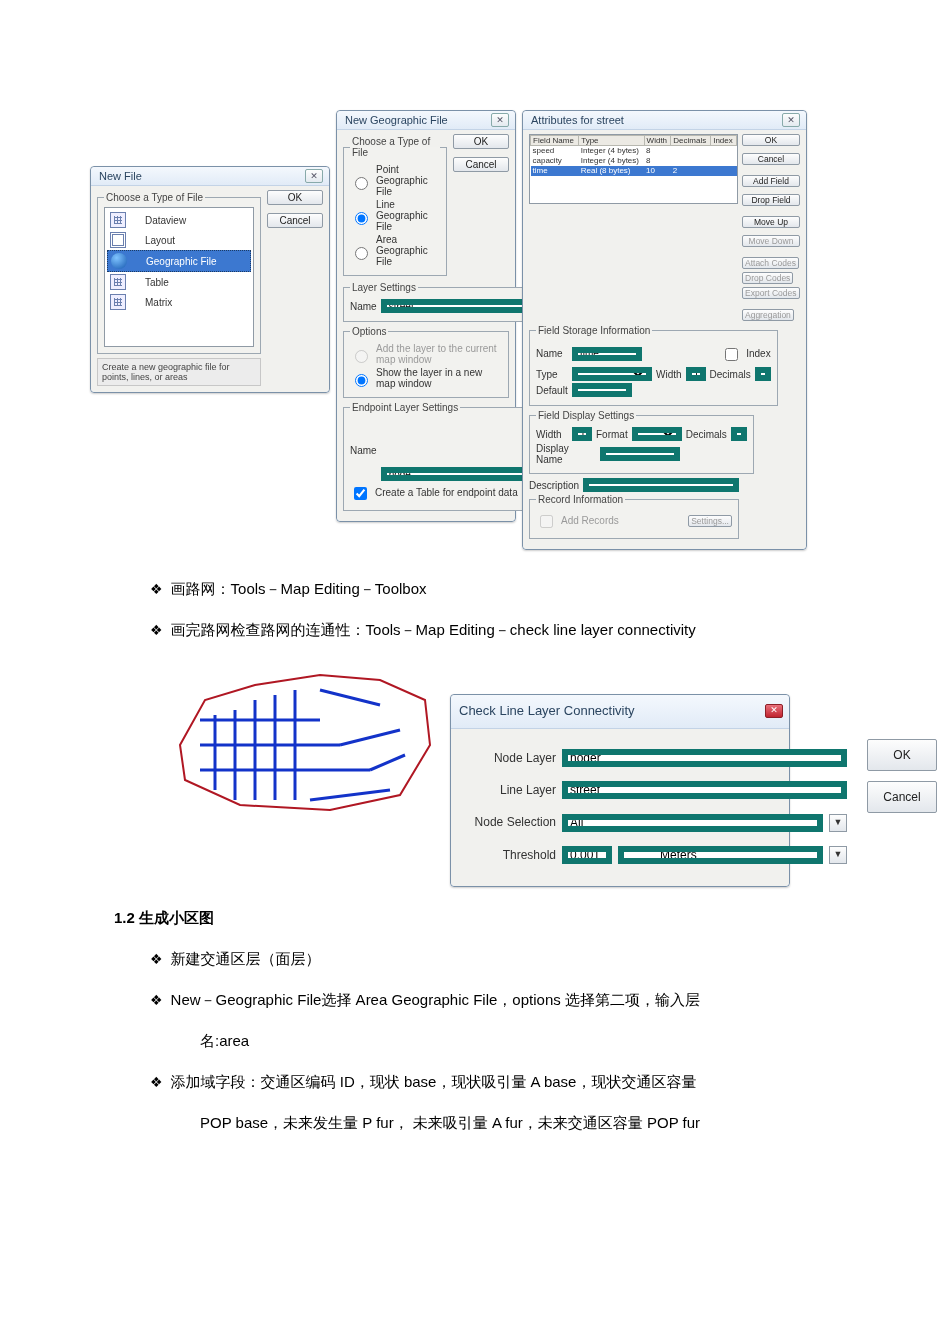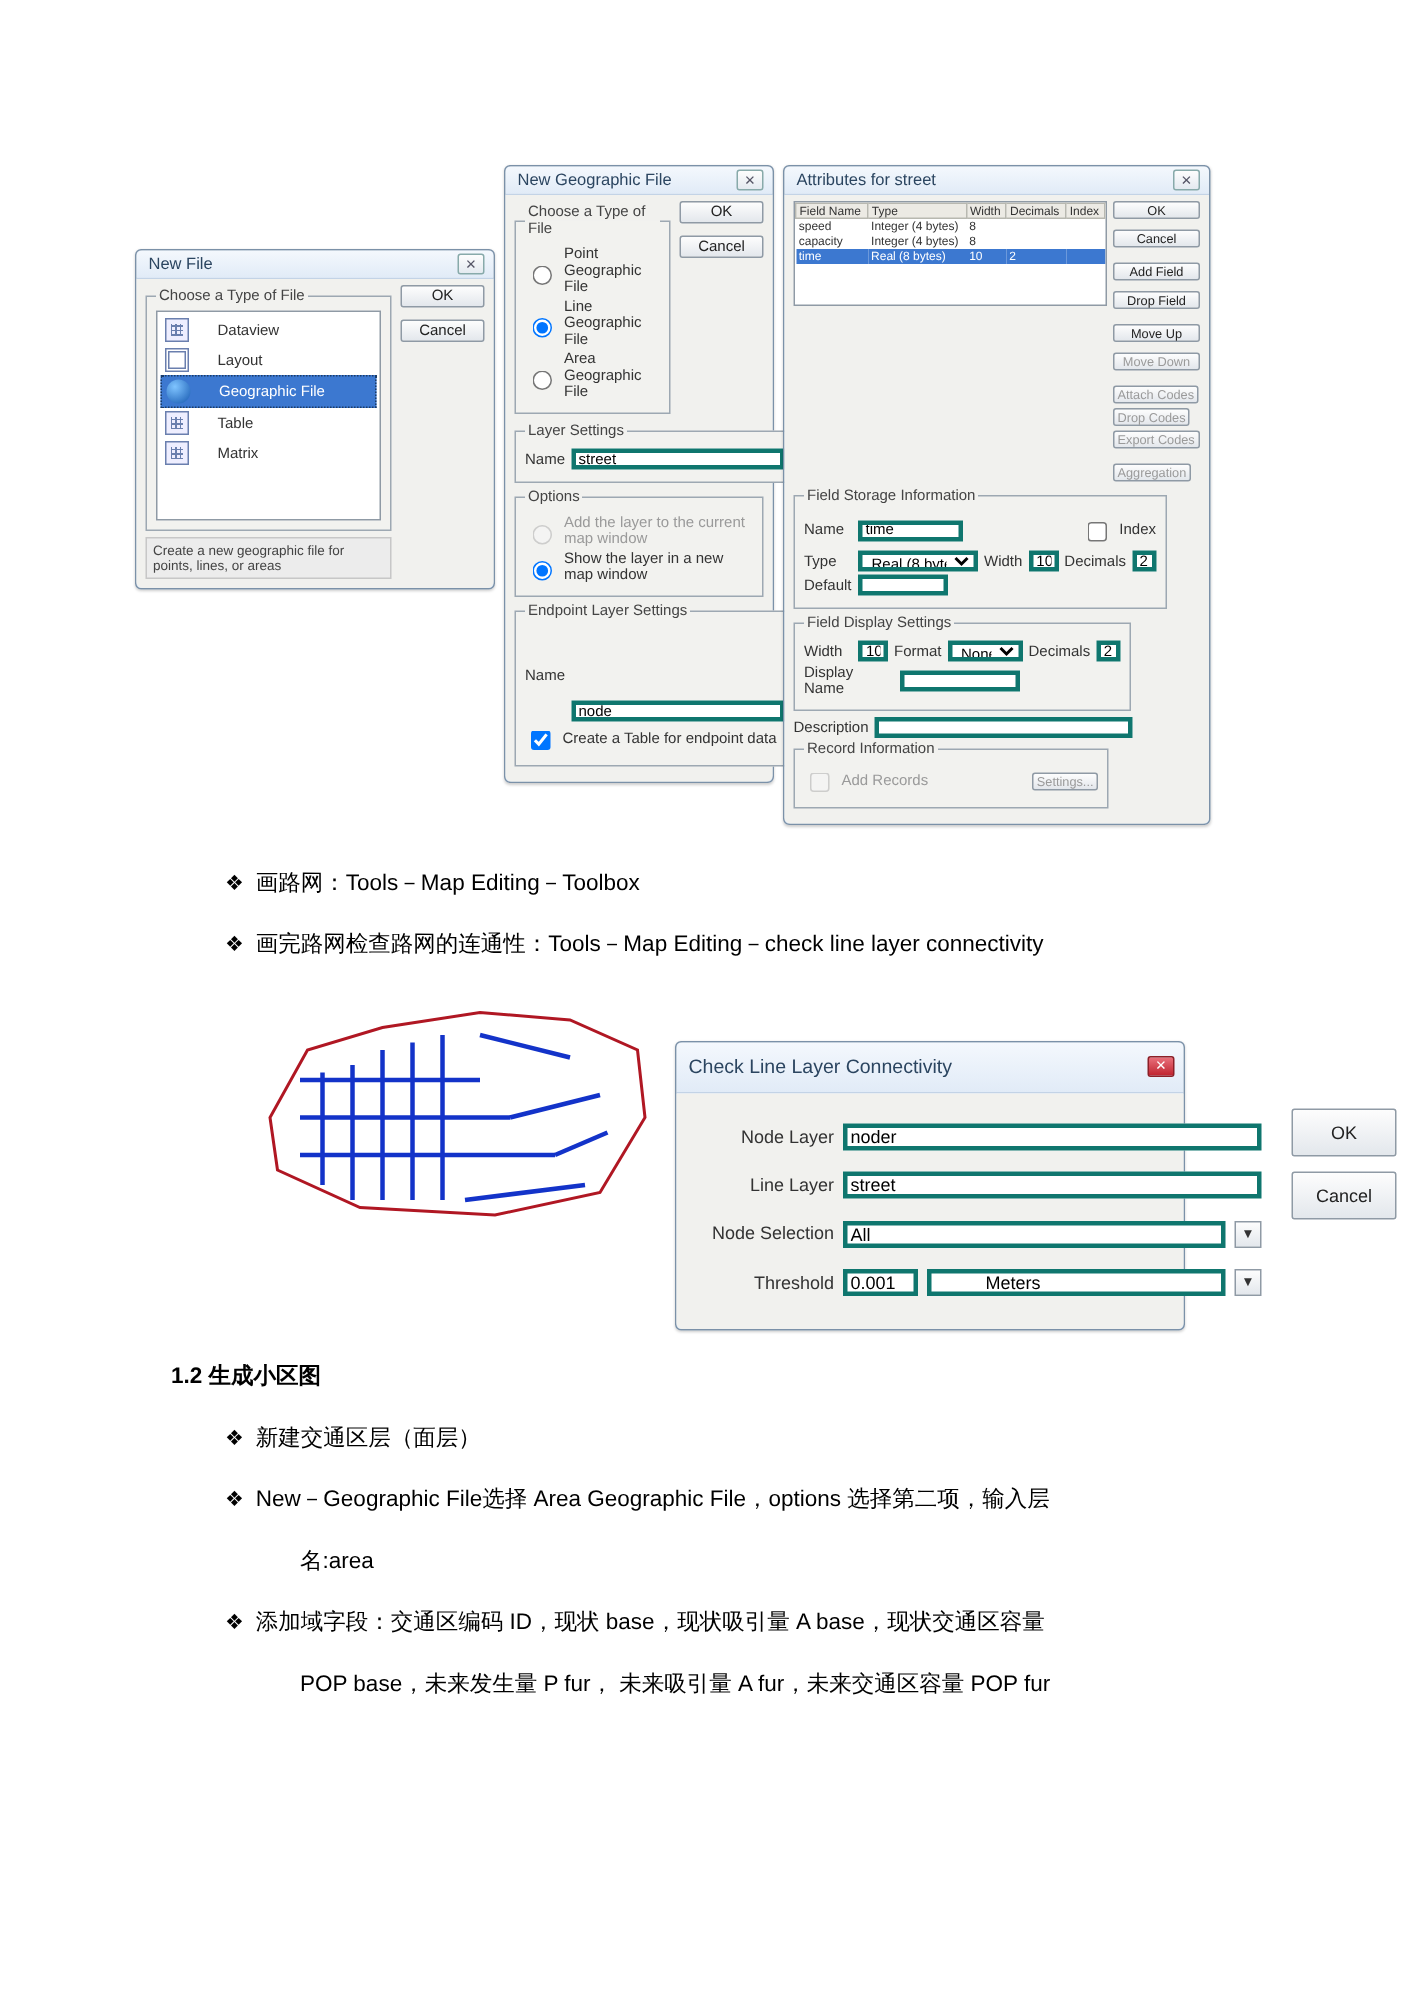--- a/index.html
+++ b/index.html
@@ -51,21 +51,21 @@
   }
   fieldset.grp > legend { font-size: 10px; padding: 0 2px; color:#444; }
   .btn {
     display:inline-block; min-width:52px; text-align:center;
     border:1px solid #8f9aa5; background:linear-gradient(#fdfdfd,#e3e7ec);
     padding:1px 6px; font-size:10px; border-radius:2px; color:#222;
   }
   .btn + .btn { margin-top:4px;}
   .col-btns { display:flex; flex-direction:column; gap:4px; align-items:stretch;}
   .txt {
-    border:3px solid #0f766e; background:#fff; height:14px; font-size:10px; padding:0 2px;
+    border:6px solid #0f766e; background:#fff; height:14px; font-size:10px; padding:0 2px;
   }
   .radio, .chk { margin-right:4px; position:relative; top:1px;}
   label.row { display:flex; align-items:center; gap:4px; margin:2px 0; font-size:10px;}
   .dim { color:#9a9a9a; }
 
   
   .d1 { width: 240px; margin-top:56px;}
   .d1 .list {
     background:#fff; border:1px solid #8f9aa5; height:140px; overflow-y:scroll; padding:2px;
   }
@@ -335,21 +335,21 @@
             <span>Format</span>
             <select class="txt" style="width:50px"><option>None</option></select>
             <span>Decimals</span>
             <input class="txt" style="width: 16px;" value="2">
           </label>
           <label class="row">
             <span style="width:60px">Display Name</span>
             <input class="txt" style="width: 80px;" value="">
           </label>
         </fieldset>
-        <label class="row" style="width:226px;">
+        <label class="row" style="width:210px;">
           <span>Description</span>
           <input class="txt" style="flex: 1 1 0%;" value="">
         </label>
         <fieldset class="grp dim" style="width:210px;">
           <legend>Record Information</legend>
           <label class="row dim">
             <input type="checkbox" class="chk" disabled="" style="">
             <span>Add Records</span>
             <span style="flex:1"></span>
             <span class="btn dim">Settings...</span>

